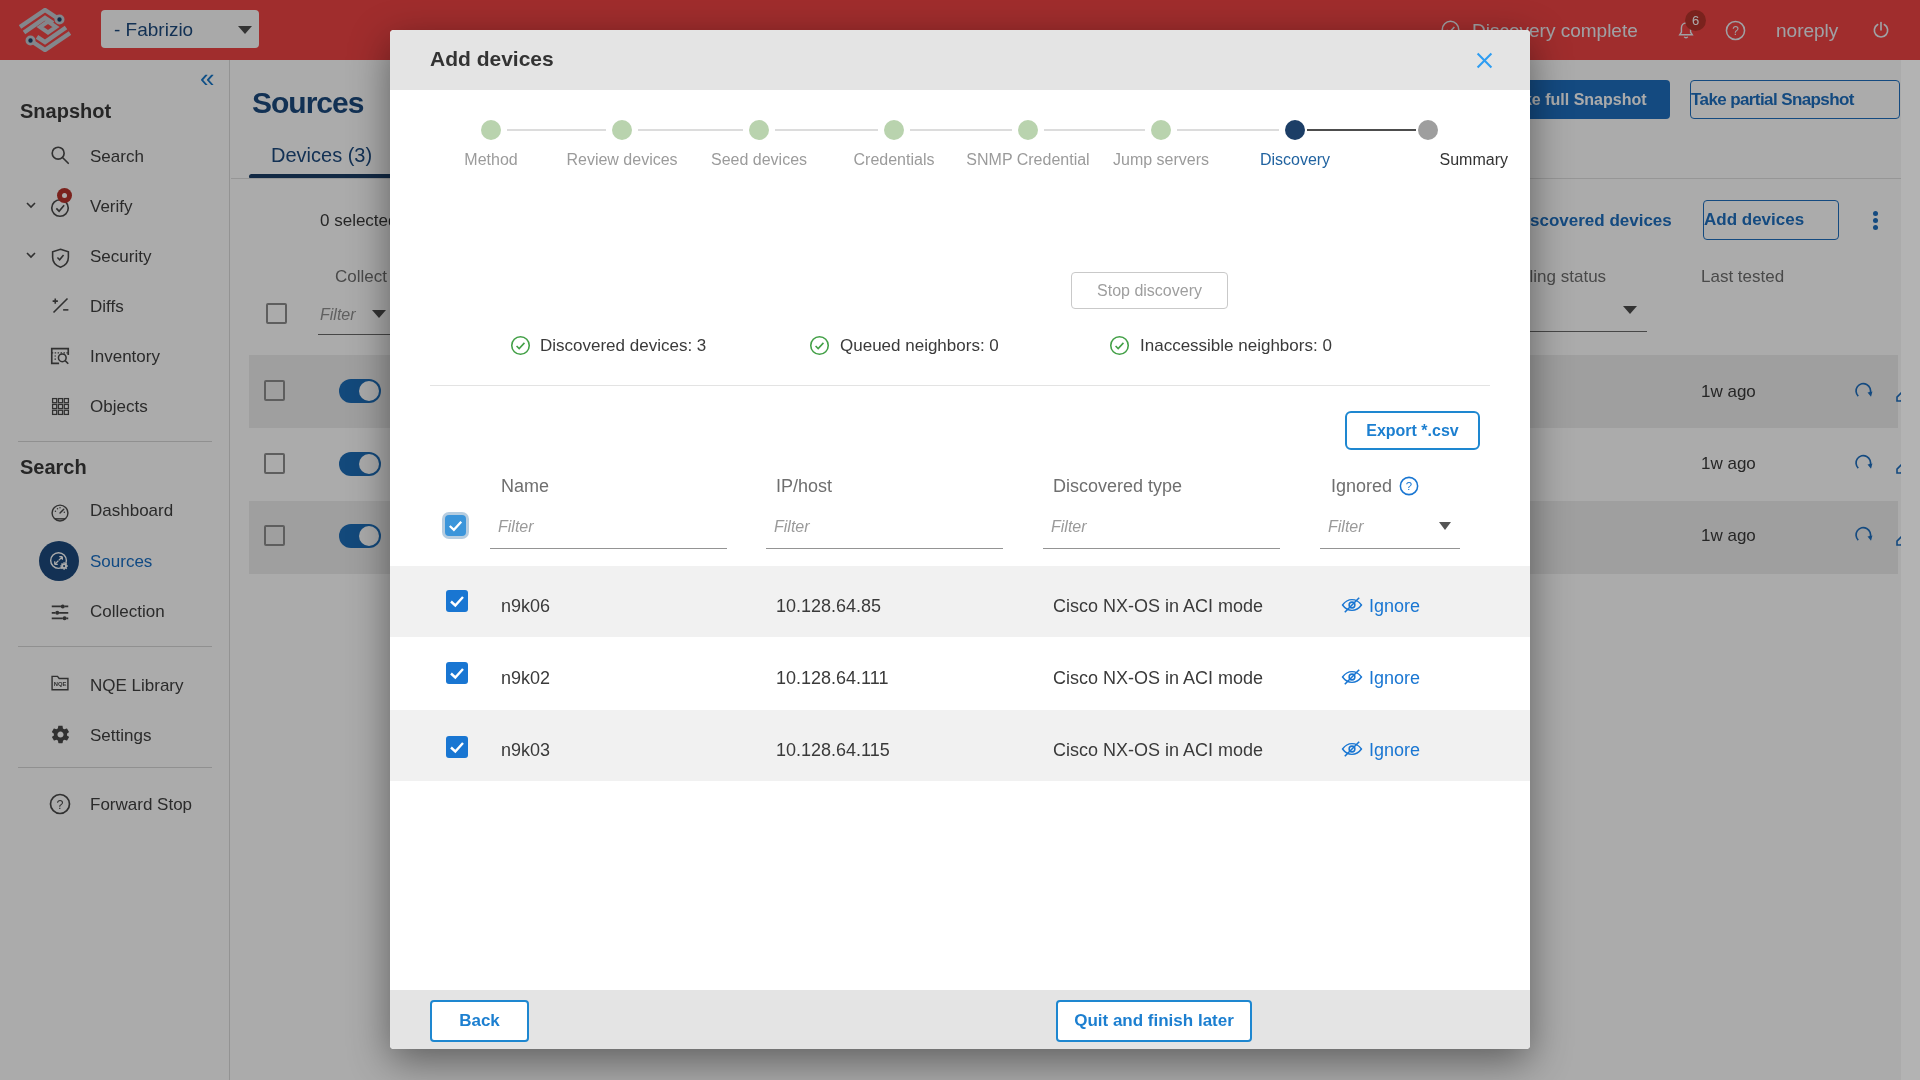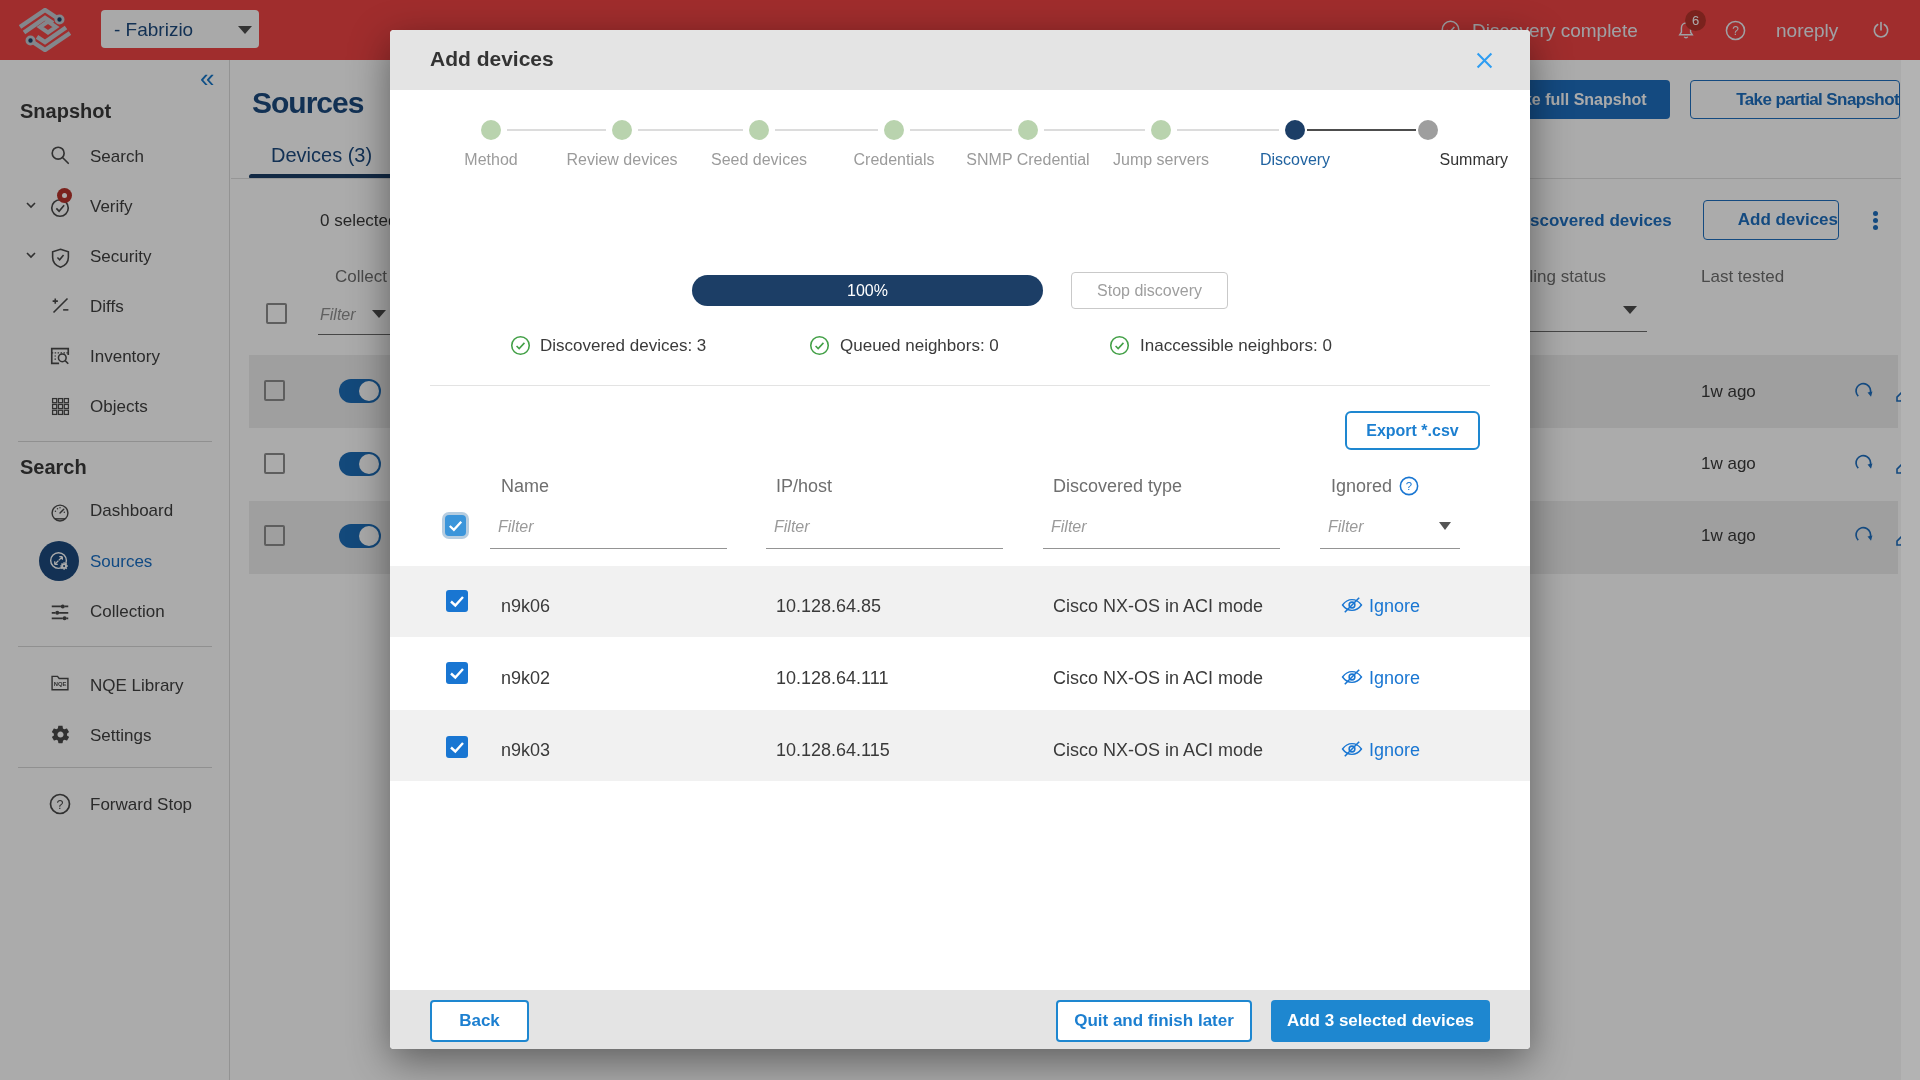--- a/index.html
+++ b/index.html
@@ -14,21 +14,21 @@
   .tb-txt { position:absolute; top:20px; font-size:19px; color:#eef1f6; }
   
   #sidebar { position:absolute; left:0; top:60px; width:230px; height:1020px; background:#fff; border-right:1px solid #dcdcdc; z-index:1; }
   .sb-head { position:absolute; left:20px; font-size:20px; font-weight:bold; color:#3a3a3a; }
   .sb-item { position:absolute; left:90px; font-size:17px; color:#414141; }
   .sb-div { position:absolute; left:18px; width:194px; border-top:1px solid #d7d7d7; }
   .sb-chev { position:absolute; left:25px; width:12px; height:12px; }
   
   #main { position:absolute; left:231px; top:60px; width:1689px; height:1020px; background:#fff; z-index:1; }
   .btn-blue { position:absolute; background:#1e6fbf; color:#fff; font-weight:bold; font-size:17px; text-align:center; border-radius:4px; }
-  .btn-out { position:absolute; background:#fff; border:1px solid #1e6fbf; color:#1e6fbf; font-weight:bold; font-size:17px; text-align:right; border-radius:4px;padding-left:24px; }
+  .btn-out { position:absolute; background:#fff; border:1px solid #1e6fbf; color:#1e6fbf; font-weight:bold; font-size:17px; text-align:left; border-radius:4px; }
   .row-band { position:absolute; left:18px; width:1649px; height:73px; background:#ededed; }
   .toggle { position:absolute; width:42px; height:24px; background:#1d6db8; border-radius:12px; }
   .toggle .knob { position:absolute; right:2px; top:2px; width:20px; height:20px; background:#fff; border-radius:50%; }
   .cbx-empty { position:absolute; width:21px; height:21px; border:2px solid #8c8c8c; border-radius:2px; background:transparent; }
   .th { position:absolute; font-size:17px; color:#6f6f6f; }
   .filter-it { position:absolute; font-size:16px; font-style:italic; color:#8f8f8f; }
   .u-line { position:absolute; border-bottom:1px solid #6b6b6b; }
   .caret { position:absolute; width:0; height:0; border-left:7px solid transparent; border-right:7px solid transparent; border-top:8px solid #4d4d4d; }
   
   #overlay { position:absolute; left:0; top:0; width:1920px; height:1080px; background:rgba(0,0,0,0.33); z-index:5; }
@@ -311,21 +311,20 @@
   <div class="step-lbl" style="left:21px">Method</div>
   <div class="step-lbl" style="left:152px">Review devices</div>
   <div class="step-lbl" style="left:289px">Seed devices</div>
   <div class="step-lbl" style="left:424px">Credentials</div>
   <div class="step-lbl" style="left:558px">SNMP Credential</div>
   <div class="step-lbl" style="left:691px">Jump servers</div>
   <div class="step-lbl" style="left:825px;color:#2163a0;">Discovery</div>
   <div class="step-lbl" style="left:958px;color:#333;text-align:right;">Summary</div>
 
 
-  <div class="abs" style="left:302px;top:245px;width:351px;height:31px;border-radius:15.5px;background:#1c3e66;color:#fff;font-size:16px;text-align:center;line-height:31px;">100%</div>
   <div class="abs" style="left:681px;top:242px;width:157px;height:37px;border:1px solid #c9c9c9;border-radius:4px;color:#9e9e9e;font-size:16px;text-align:center;line-height:35px;">Stop discovery</div>
 
   <svg class="grn-chk" style="left:120px;top:305px" viewBox="0 0 24 24">
       <circle cx="12" cy="12" r="10" fill="none" stroke="#43a047" stroke-width="1.8"></circle>
       <path d="M7.5 12.5 L10.5 15.5 L16.5 9" fill="none" stroke="#43a047" stroke-width="1.8"></path>
     </svg>
   <div class="stat-txt" style="left:150px;top:306px">Discovered devices: 3</div>
   <svg class="grn-chk" style="left:419px;top:305px" viewBox="0 0 24 24">
       <circle cx="12" cy="12" r="10" fill="none" stroke="#43a047" stroke-width="1.8"></circle>
       <path d="M7.5 12.5 L10.5 15.5 L16.5 9" fill="none" stroke="#43a047" stroke-width="1.8"></path>
@@ -403,14 +402,13 @@
   <svg class="abs eye" style="left:951px;top:710px" width="22" height="18" viewBox="0 0 24 20">
     <path d="M12 4 C6.5 4 2.8 8.2 1.5 10 C2.8 11.8 6.5 16 12 16 C17.5 16 21.2 11.8 22.5 10 C21.2 8.2 17.5 4 12 4 Z" fill="none" stroke="#1976d2" stroke-width="1.6"></path>
     <circle cx="12" cy="10" r="3.2" fill="none" stroke="#1976d2" stroke-width="1.7"></circle>
     <path d="M4 18 L20 2" stroke="#1976d2" stroke-width="1.8"></path>
   </svg>
   <div class="ign" style="left:979px;top:710px">Ignore</div>
 
   <div id="m-foot"></div>
   <div class="m-btn-out" style="left:40px;top:970px;width:99px;height:42px;line-height:38px;font-size:17px;">Back</div>
   <div class="m-btn-out" style="left:666px;top:970px;width:196px;height:42px;line-height:38px;font-size:17px;">Quit and finish later</div>
-  <div class="abs" style="left:881px;top:970px;width:219px;height:42px;background:#1e87d0;border-radius:4px;color:#fff;font-weight:bold;font-size:17px;text-align:center;line-height:42px;">Add 3 selected devices</div>
 </div>
 
 </body></html>

